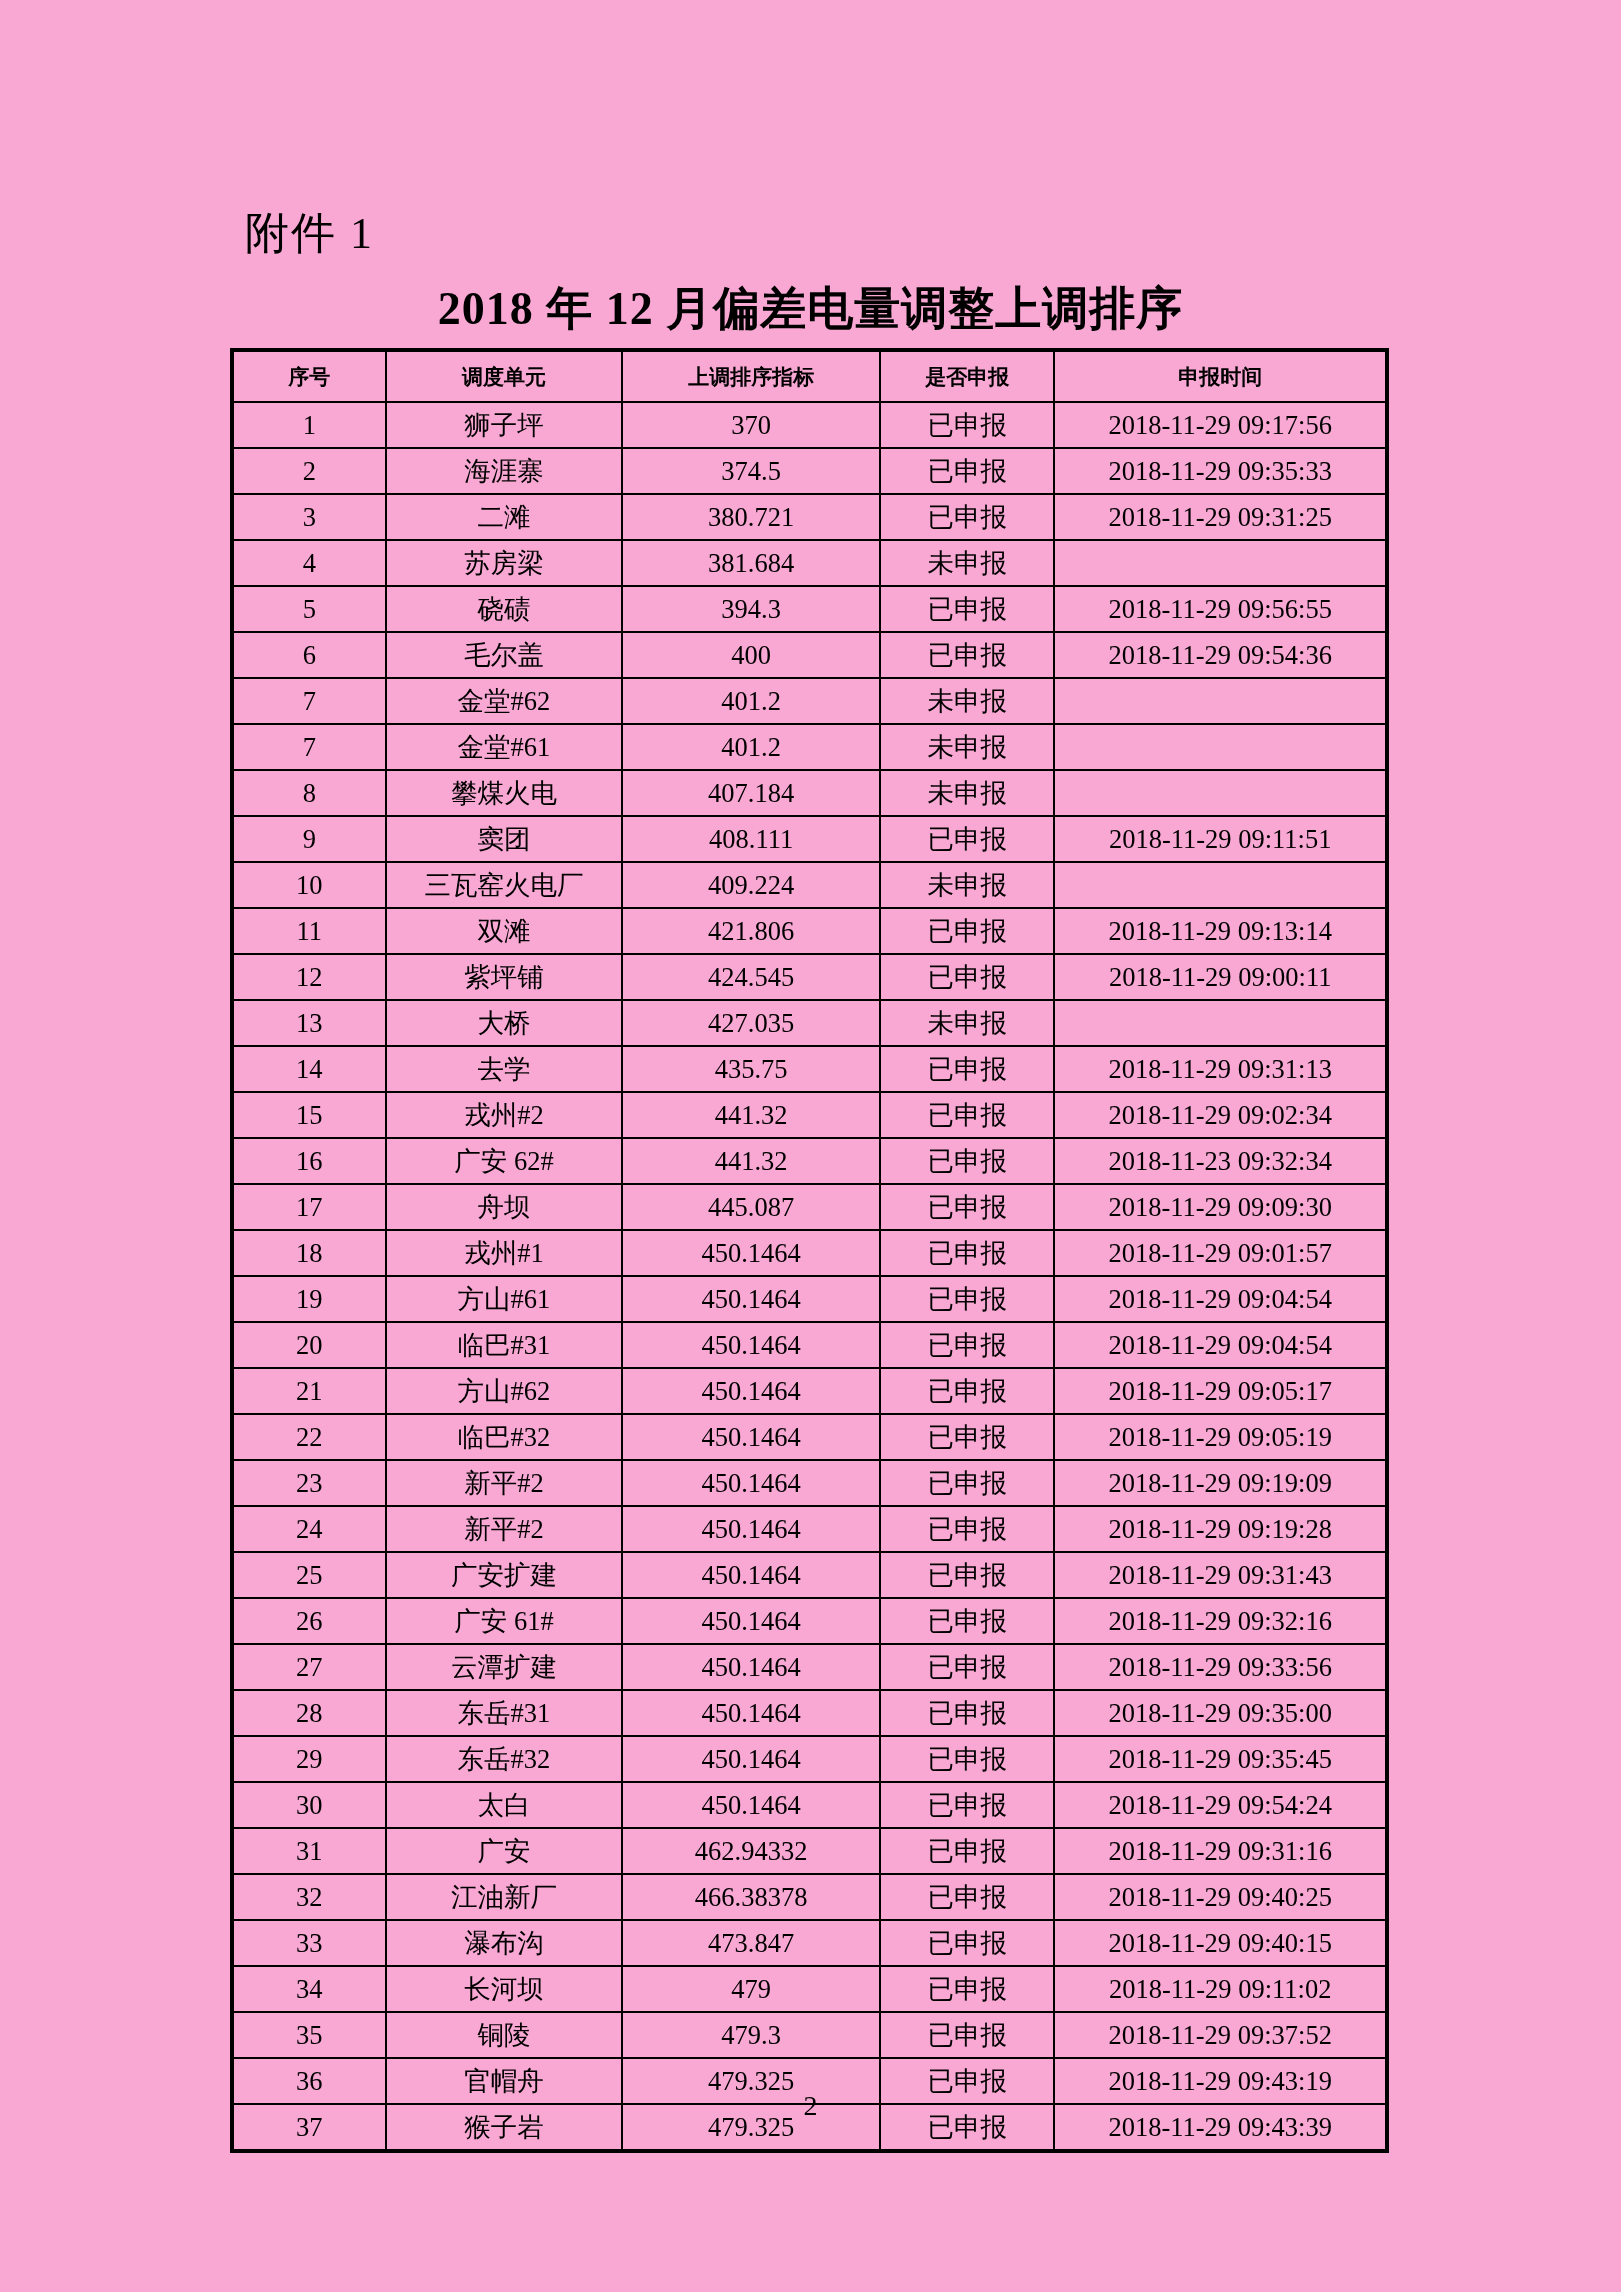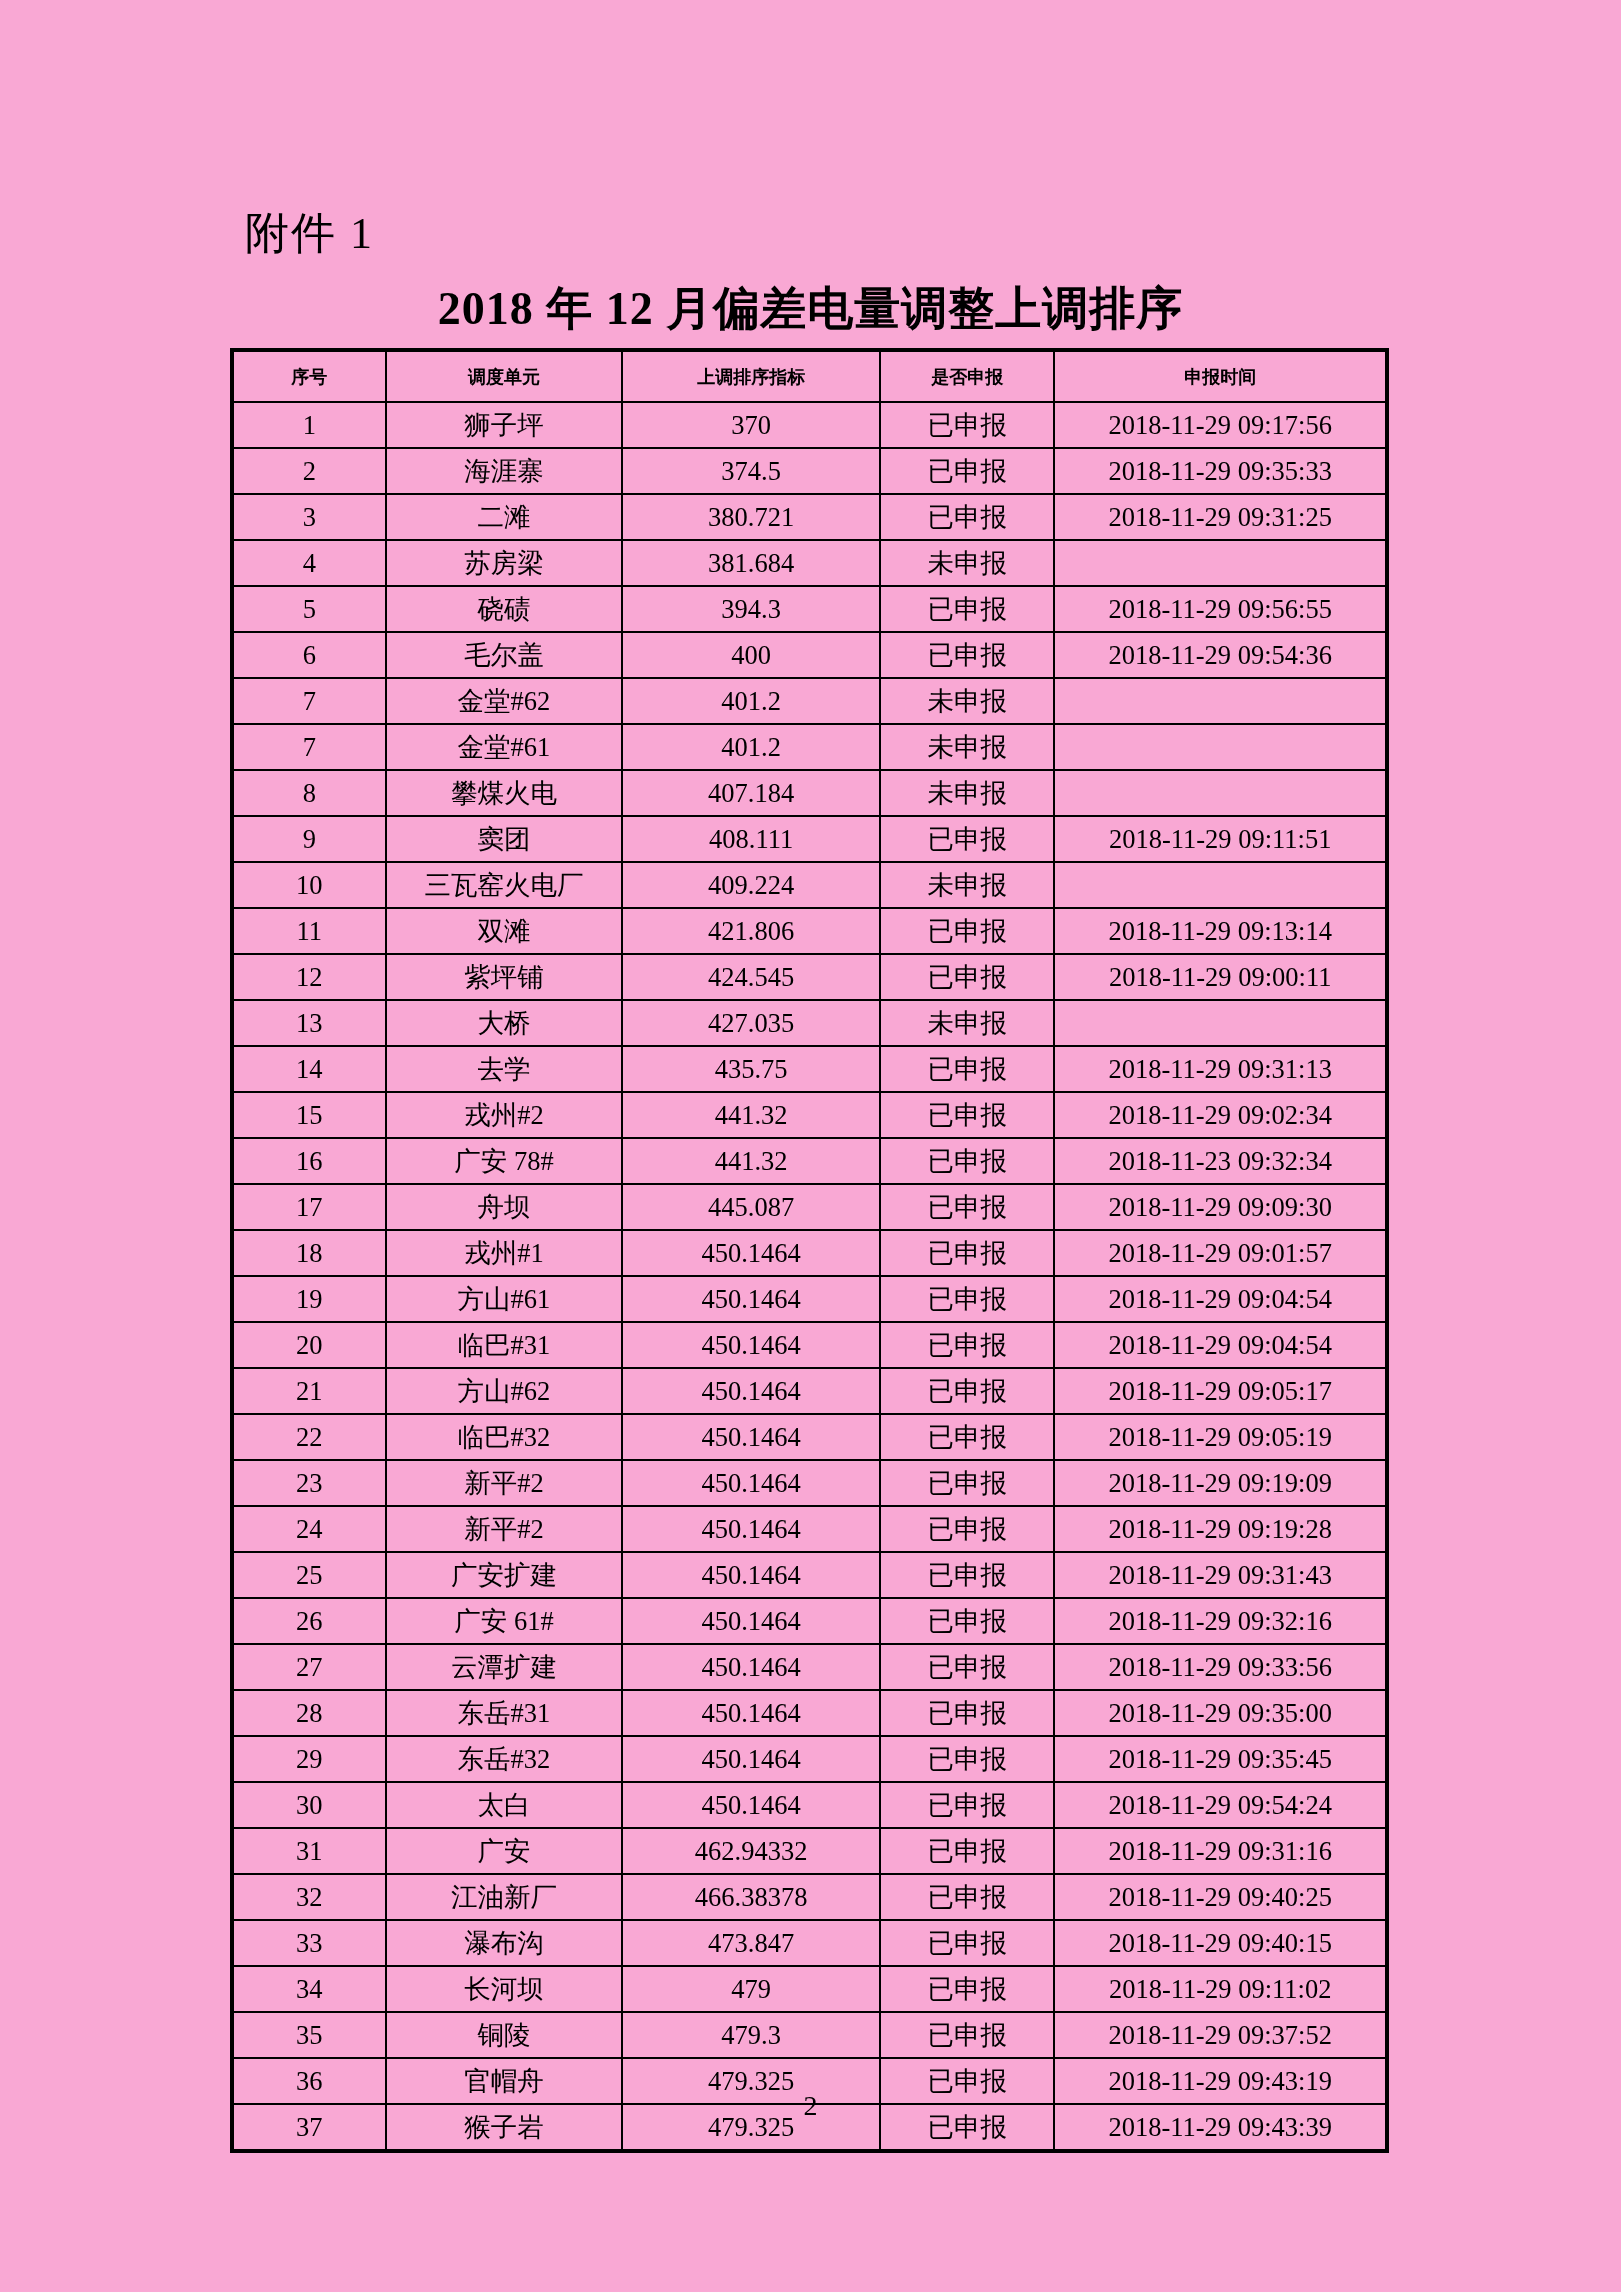--- a/index.html
+++ b/index.html
@@ -40,21 +40,21 @@
     border-top:2.9px solid #000;
     border-bottom:2.9px solid #000;
     text-align:center;
     vertical-align:middle;
     padding:0;
     overflow:hidden;
     white-space:nowrap;
   }
   .rank-table th{
     height:49px;
-    font-size:18px;
+    font-size:21px;
     font-weight:bold;
   }
   .rank-table td{
     height:44px;
     font-size:26.5px;
     font-weight:normal;
   }
   .page-number{
     position:absolute;
     left:0;top:2090px;
@@ -197,21 +197,21 @@
         </tr>
         <tr>
           <td>15</td>
           <td>戎州#2</td>
           <td>441.32</td>
           <td>已申报</td>
           <td>2018-11-29 09:02:34</td>
         </tr>
         <tr>
           <td>16</td>
-          <td>广安 78#</td>
+          <td>广安 62#</td>
           <td>441.32</td>
           <td>已申报</td>
           <td>2018-11-23 09:32:34</td>
         </tr>
         <tr>
           <td>17</td>
           <td>舟坝</td>
           <td>445.087</td>
           <td>已申报</td>
           <td>2018-11-29 09:09:30</td>

